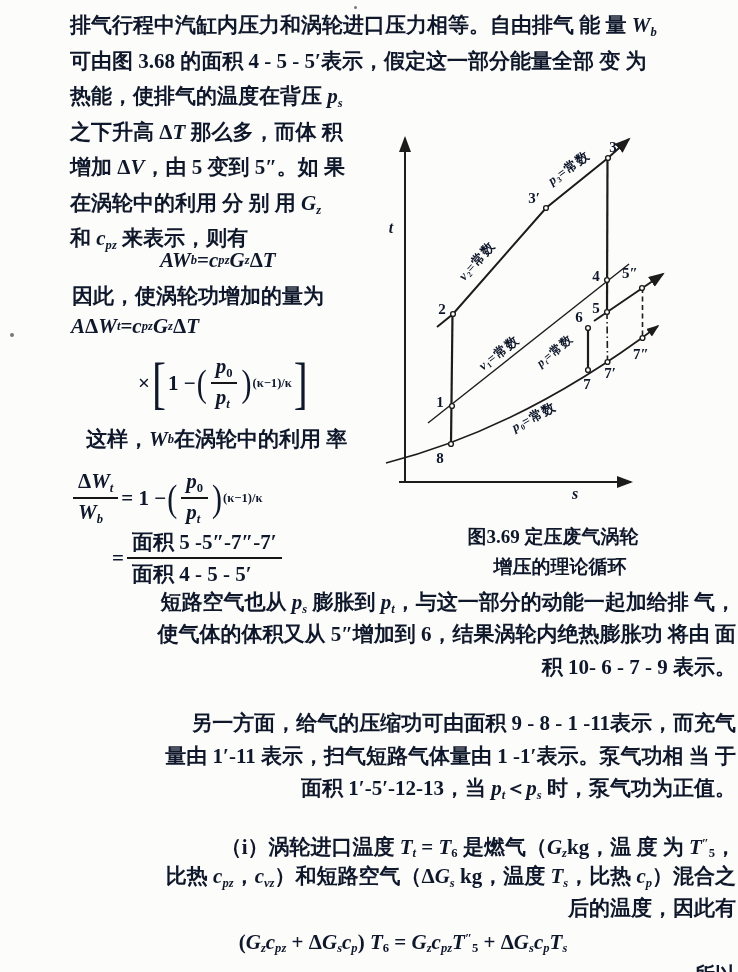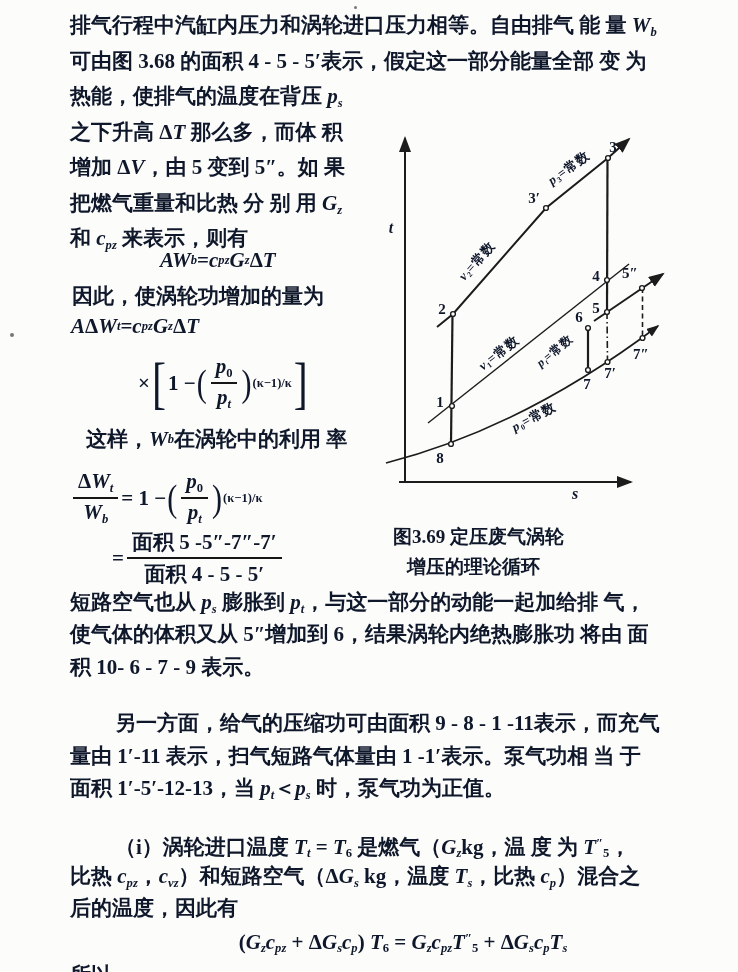--- a/index.html
+++ b/index.html
@@ -6,58 +6,58 @@
   .page{
     position:relative; width:738px; height:972px; margin:0 auto;
     background:#fcfcfb; overflow:hidden; color:#0f172a;
     font-family:"Liberation Serif","DejaVu Serif",serif;
     font-weight:600; font-size:21px;
   }
   
   .col-lines{position:absolute; left:70px; top:8px; width:666px;}
   .tline{height:35.5px; line-height:35.5px; white-space:nowrap;}
   .body-lines{position:absolute; left:70px; top:586px; width:666px;}
-  .bline{height:32.4px; line-height:32.4px; white-space:nowrap;}
+  .bline{height:32.4px; line-height:32.4px; white-space:nowrap;text-align:right;}
   .bline.gap{margin-top:24px;}
   .bline.gap2{margin-top:23px;}
   .bline.indent{padding-left:45px;}
   .bline.center{text-align:center; height:34px; line-height:26px;}
   
   .fblock{position:absolute; display:flex; align-items:center; white-space:nowrap;}
   .it{font-style:italic;}
   .sub{font-size:0.6em; vertical-align:-0.28em; letter-spacing:0;}
   .sup{font-size:0.6em; vertical-align:0.55em; letter-spacing:0;}
-  .frac{display:inline-block; vertical-align:middle; text-align:center; margin:0 3px;}
+  .frac{display:inline-block; vertical-align:middle; text-align:left; margin:0 3px;}
   .frac .num{display:block; border-bottom:2px solid #161616; padding:0 5px 1px;}
   .frac .den{display:block; padding:1px 5px 0;}
   .bigb{display:inline-block; font-weight:400; font-size:42px; transform:scaleY(1.35); vertical-align:middle; margin:0 2px; line-height:1;}
   .bigp{display:inline-block; font-weight:400; font-size:30px; transform:scaleY(1.25); vertical-align:middle; margin:0 1px; line-height:1;}
   
   .figure{position:absolute; left:383px; top:110px; width:355px; height:480px;}
   .figure svg{position:absolute; left:0; top:0;}
   .plabel{position:absolute; transform:translate(-50%,-50%); font-size:15px; font-weight:700; white-space:nowrap;}
   .plabel.ital{font-style:italic; font-weight:600; font-size:16px;}
   .clabel{position:absolute; transform:translate(-50%,-50%); font-weight:700; white-space:nowrap; letter-spacing:1px;}
-  .caption{position:absolute; left:10px; top:412px; width:320px; font-size:19px; line-height:30px; font-weight:700;}
+  .caption{position:absolute; left:10px; top:412px; width:320px; text-align:center; font-size:19px; line-height:30px; font-weight:700;}
   .caption .c2{margin-left:14px;}
   .speck{position:absolute; background:#777; border-radius:50%;}
 </style>
 </head>
 <body>
 
 <div class="page">
 
   <div class="col-lines">
 
   <div class="tline"><span>排气行程中汽缸内压力和涡轮进口压力相等。自由排气 能 量 </span><span class="it">W</span><span class="sub it">b</span></div>
       <div class="tline"><span>可由图 3.68 的面积 4 - 5 - 5′表示，假定这一部分能量全部 变 为</span></div>
       <div class="tline"><span>热能，使排气的温度在背压 </span><span class="it">p</span><span class="sub it">s</span></div>
       <div class="tline"><span>之下升高 Δ</span><span class="it">T</span><span> 那么多，而体 积</span></div>
       <div class="tline"><span>增加 Δ</span><span class="it">V</span><span>，由 5 变到 5″。如 果</span></div>
-      <div class="tline"><span>把燃气重量和比热 分 别 用 </span><span class="it">G</span><span class="sub it">z</span></div>
+      <div class="tline"><span>在涡轮中的利用 分 别 用 </span><span class="it">G</span><span class="sub it">z</span></div>
       <div class="tline"><span>和 </span><span class="it">c</span><span class="sub it">pz</span><span> 来表示，则有</span></div>
     </div>
 
   <div class="fblock" style="left:160px; top:243px; height:34px;">
       <span class="it">AW</span>
       <span class="sub it">b</span>
       <span> = </span>
       <span class="it">c</span>
       <span class="sub it">pz</span>
       <span class="it">G</span>

